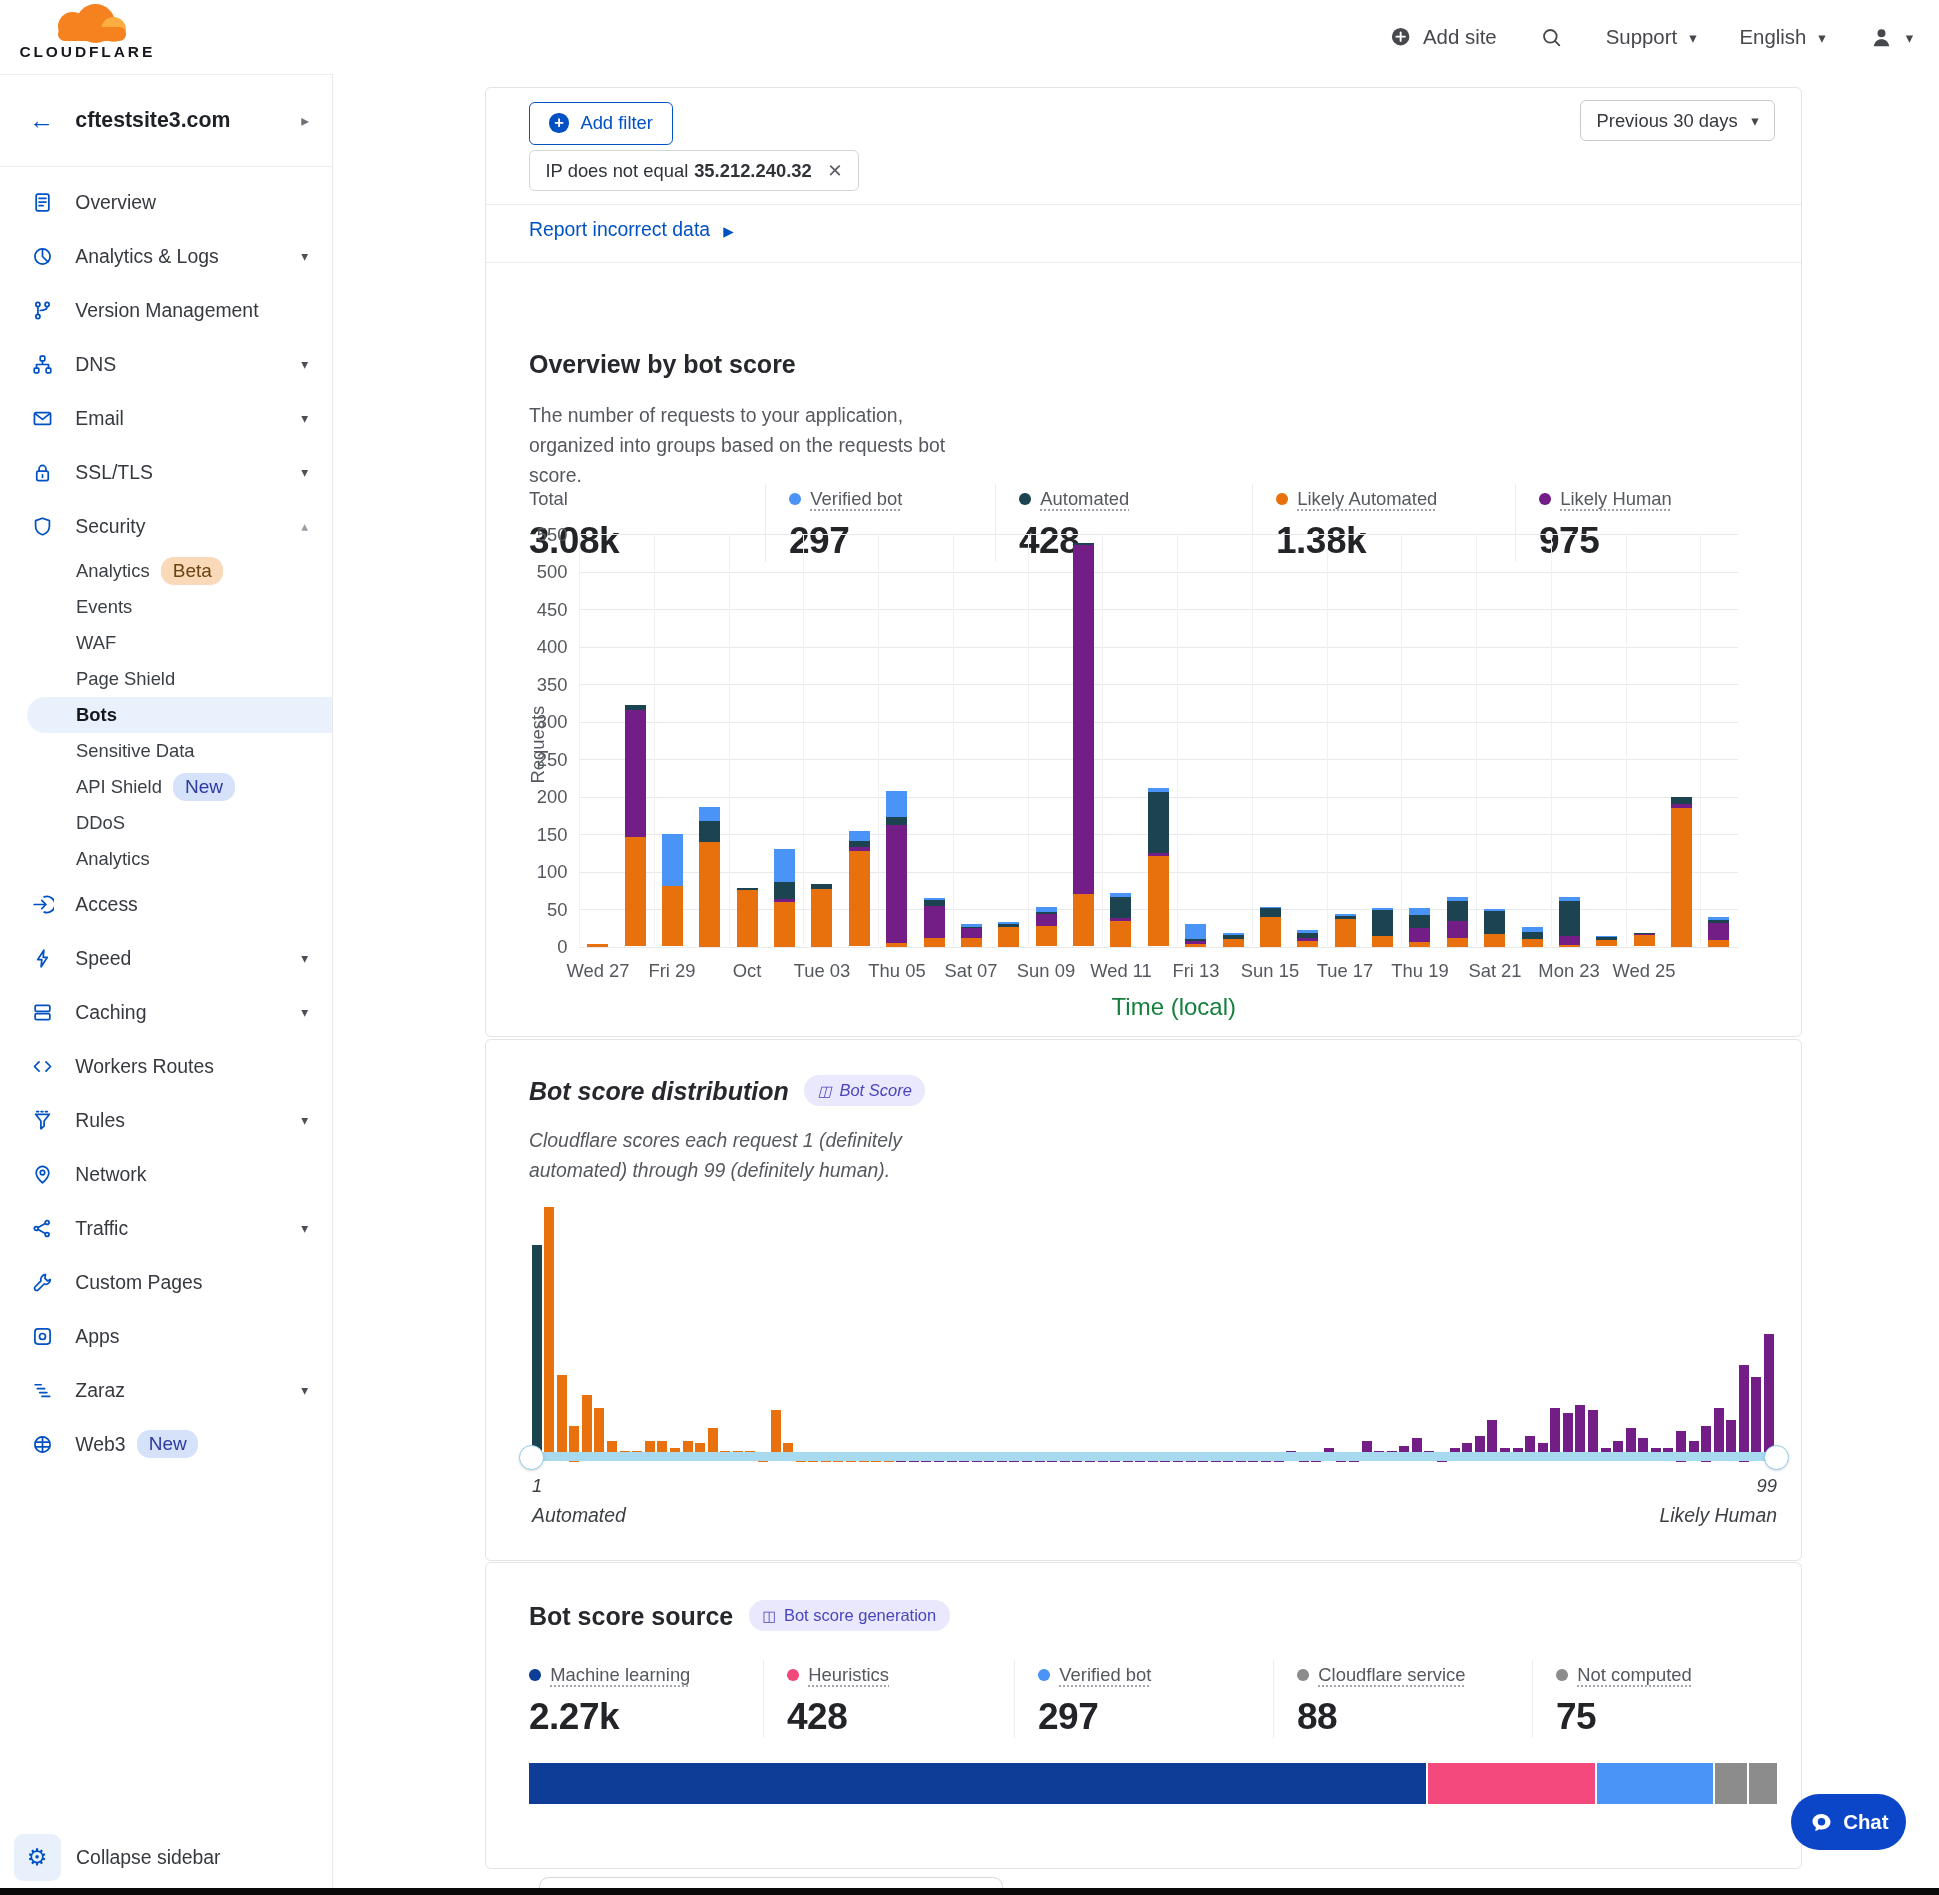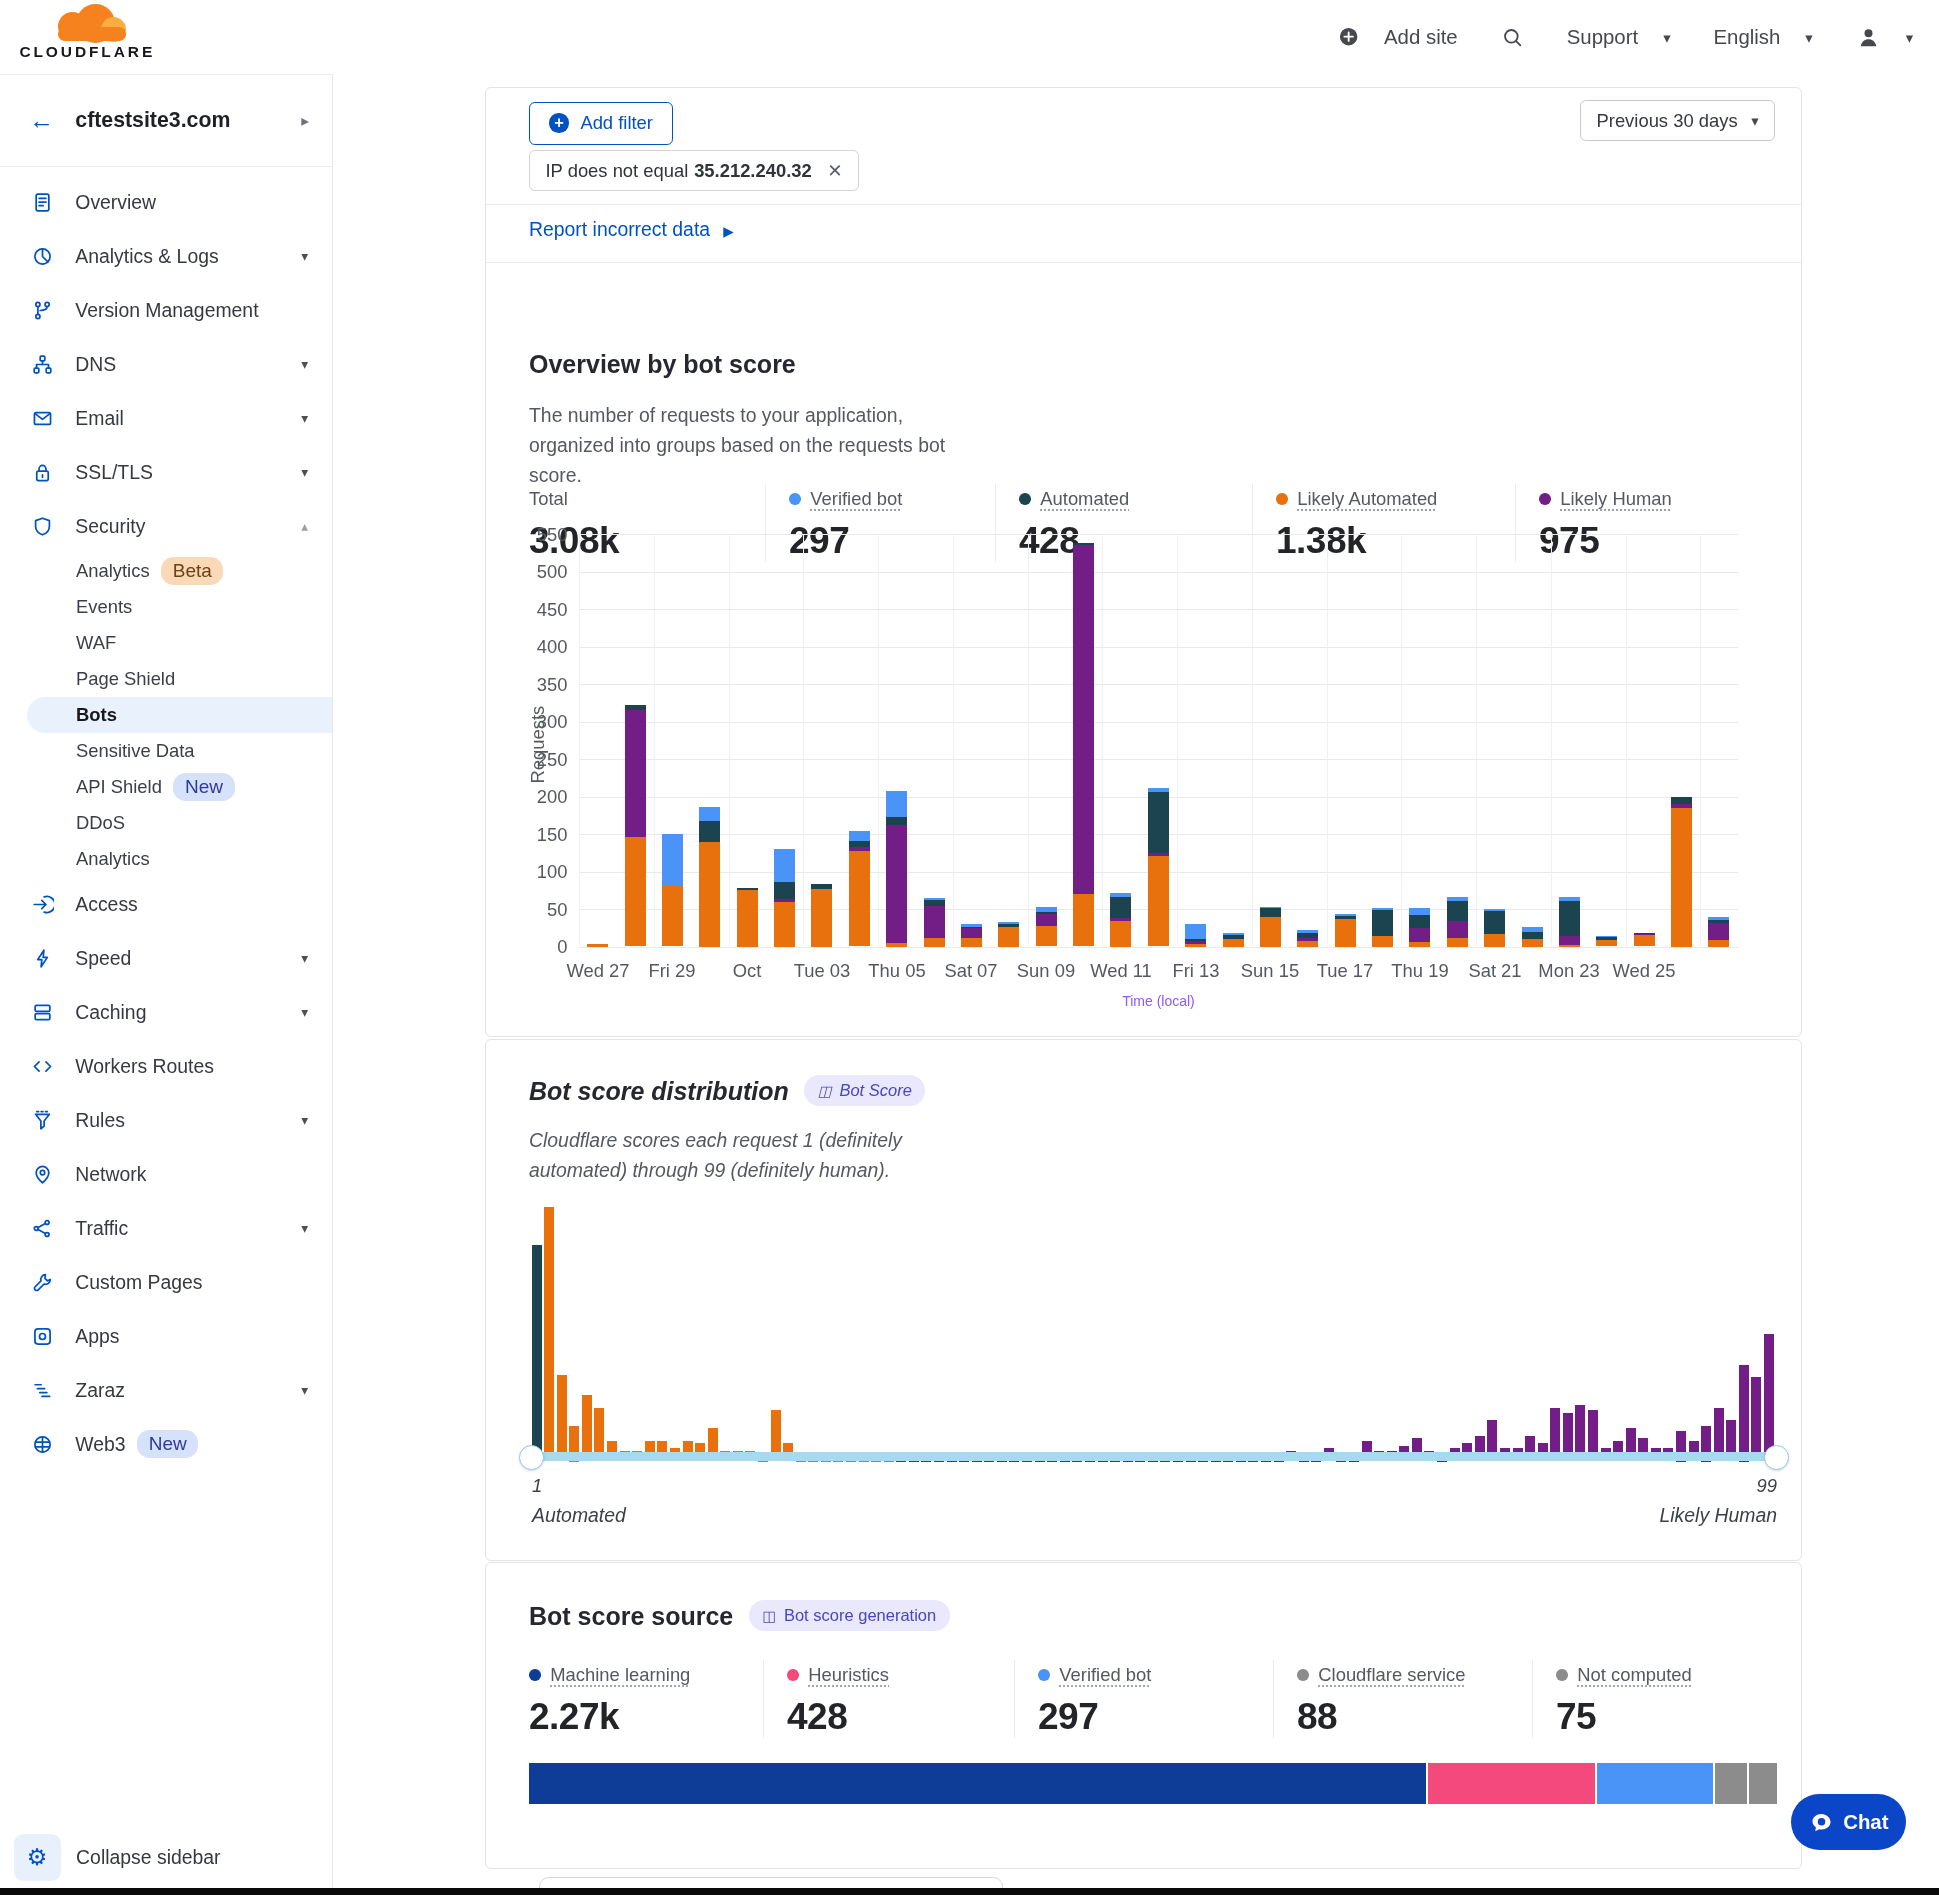--- a/index.html
+++ b/index.html
@@ -9,21 +9,21 @@
   
   .topbar{position:absolute;left:0;top:0;width:1940px;height:74px;background:#fff;}
   .logo{position:absolute;left:19.4px;top:5.8px;width:146px;height:62px;}
   .cloud{position:relative;width:107px;height:35px;margin-left:21.3px;}
   .cloud .c1{position:absolute;left:17.5px;top:5.8px;width:29px;height:29px;border-radius:50%;background:#f6821f;}
   .cloud .c2{position:absolute;left:35px;top:-1.9px;width:39px;height:39px;border-radius:50%;background:#f6821f;}
   .cloud .c3{position:absolute;left:60px;top:11.6px;width:25px;height:25px;border-radius:50%;background:#fbad41;}
   .cloud .base{position:absolute;left:17.5px;top:21.3px;width:68px;height:13.6px;border-radius:6.8px;background:#f6821f;}
   .brand{font-size:15.5px;font-weight:700;letter-spacing:2.9px;color:#16181d;margin-top:1.9px;}
   .topnav{position:absolute;right:27px;top:0;height:74px;display:flex;align-items:center;gap:43px;}
-  .topitem{display:flex;align-items:center;gap:25px;font-size:20.4px;color:#46484d;cursor:pointer;}
+  .topitem{display:flex;align-items:center;gap:12px;font-size:20.4px;color:#46484d;cursor:pointer;}
   .caret{font-size:14.6px;color:#46484d;}
   
   .sidebar{position:absolute;left:0;top:74px;width:333px;height:1821px;background:#fff;
            border-right:1px solid #e8e8ea;overflow:hidden;}
   .siterow{position:relative;height:93px;border-top:1px solid #ececee;border-bottom:1px solid #ececee;
            display:flex;align-items:center;}
   .backarrow{margin-left:29px;font-size:25px;color:#0051c3;cursor:pointer;}
   .sitename{margin-left:21.3px;font-size:21.3px;font-weight:700;color:#1d2025;}
   .sitecaret{position:absolute;right:23px;font-size:15.5px;color:#6e7177;}
   .nav{position:absolute;left:0;top:101px;width:333px;}
@@ -73,21 +73,21 @@
   .statvalue{margin-top:9.7px;font-size:37px;font-weight:600;color:#222428;letter-spacing:-0.5px;}
   .badge2{display:inline-flex;align-items:center;gap:7.8px;margin-left:15.5px;padding:5.8px 13.6px;border-radius:15.5px;
       background:#e9e8fc;color:#4b45bd;font-size:16.5px;font-weight:400;vertical-align:3.9px;cursor:pointer;}
   .badge2 .bk{font-size:14.6px;}
   
   .gridh{position:absolute;height:1px;background:#e9e9ec;}
   .gridv{position:absolute;width:1px;background:#f0f0f3;}
   .ticky{position:absolute;width:62px;text-align:right;font-size:18.4px;color:#55585e;}
   .tickx{position:absolute;width:116px;text-align:center;font-size:18.4px;color:#55585e;}
   .ylab{position:absolute;font-size:18.4px;color:#55585e;transform:rotate(-90deg);transform-origin:center;}
-  .xlab{position:absolute;font-size:14px;color:#8b5cf6;text-align:center;}
+  .xlab{position:absolute;font-size:24px;color:#15803d;text-align:right;}
   .bar{position:absolute;display:flex;flex-direction:column;}
   .seg{width:100%;}
   .hbar{position:absolute;}
   .slider-track{position:absolute;height:8.7px;border-radius:4.9px;background:#a8daef;}
   .slider-handle{position:absolute;width:25px;height:25px;border-radius:50%;background:#fff;
       border:1.9px solid #8fcbe9;box-shadow:0 1px 2.9px rgba(0,0,0,.15);cursor:pointer;}
   .slider-num{position:absolute;font-size:18.4px;color:#3c3f44;}
   .slider-name{position:absolute;font-size:19.4px;color:#3c3f44;}
   .srcbar{position:absolute;left:43px;height:41px;display:flex;}
   .srcseg{height:100%;}

